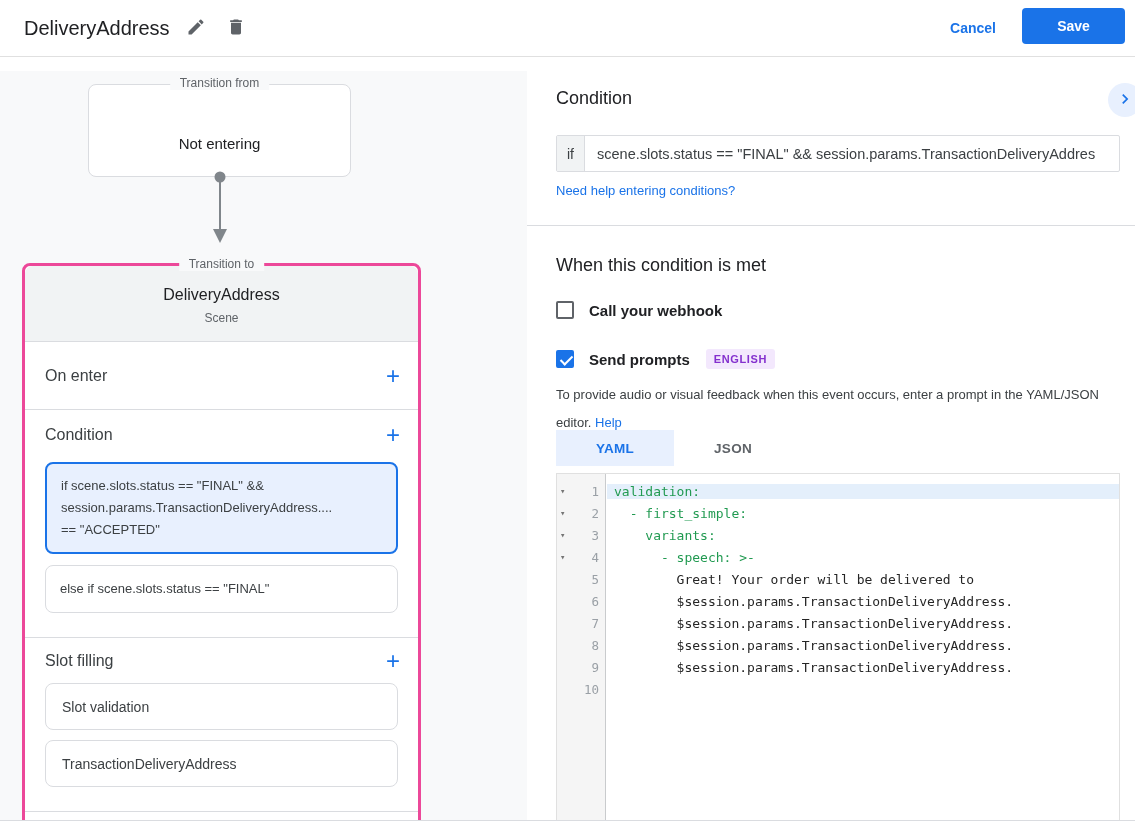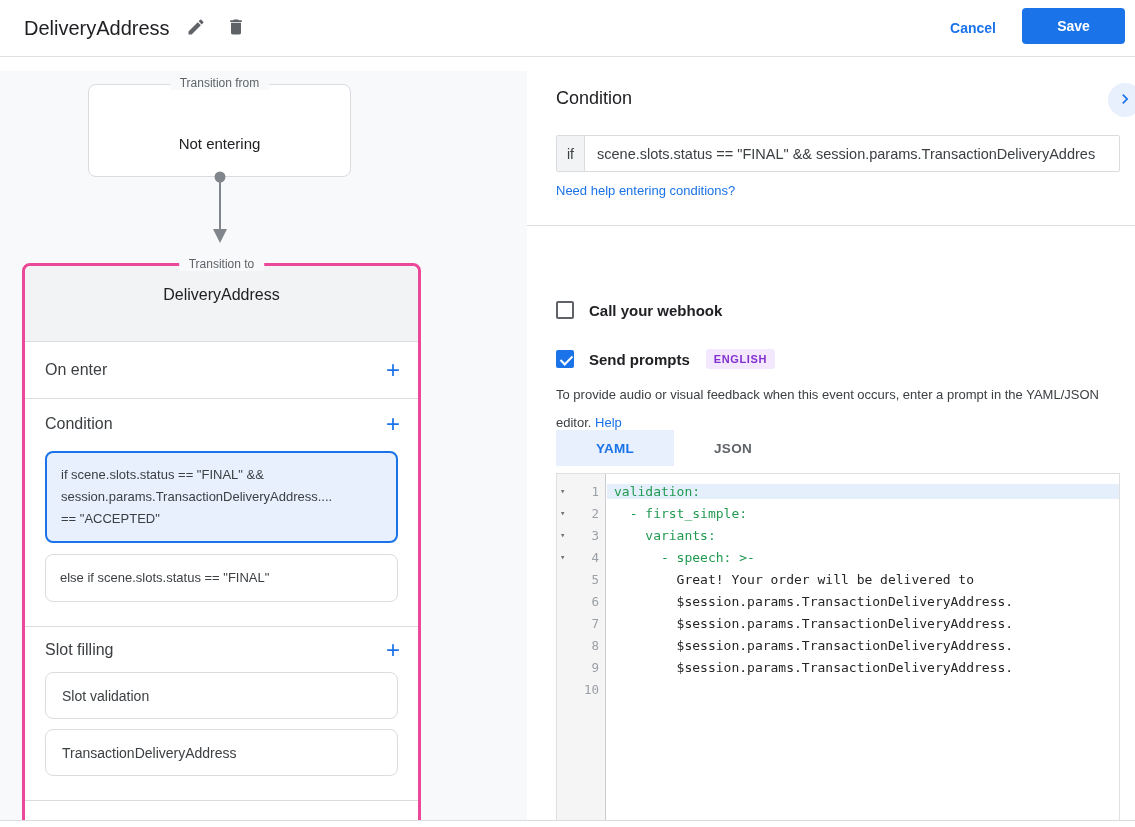--- a/index.html
+++ b/index.html
@@ -34,21 +34,21 @@
     border:3px solid #ec4899; border-radius:8px 8px 0 0; }
   #scene-head { height:76px; background:#f1f3f4; border-bottom:1px solid #dadce0;
     border-radius:8px 8px 0 0; text-align:center; padding-top:20px; }
   #scene-name { font-size:16px; color:#202124; }
   #scene-type { font-size:12px; color:#5f6368; margin-top:7px; }
   .sec-row { display:flex; align-items:center; justify-content:space-between;
     padding:0 18px 0 20px; }
   .sec-label { font-size:16px; color:#3c4043; }
   .plus-btn { border:none; background:transparent; color:#1a73e8; font-size:24px; font-weight:300;
     line-height:20px; cursor:pointer; padding:0; }
-  #row-on-enter { height:57px; border-bottom:1px solid #dadce0; }
+  #row-on-enter { height:68px; border-bottom:1px solid #dadce0; }
   #sec-condition { border-bottom:1px solid #dadce0; padding-bottom:24px; }
   #row-cond-label { height:50px; }
   .cond-card { margin:2px 20px 0 20px; border-radius:8px; font-size:13px; line-height:22px;
     color:#3c4043; padding:11px 14px; cursor:pointer; }
   .cond-card.selected { background:#e8f0fe; border:2px solid #1a73e8; }
   .cond-card.plain { background:#fff; border:1px solid #dadce0; margin-top:11px; padding:12px 14px; }
   #sec-slot { border-bottom:1px solid #dadce0; padding-bottom:24px; }
   #row-slot-label { height:45px; }
   .slot-card { margin:0 20px; height:47px; background:#fff; border:1px solid #dadce0;
     border-radius:8px; display:flex; align-items:center; padding-left:16px; font-size:14px;
@@ -146,20 +146,21 @@
     <circle cx="12" cy="6" r="5.5" fill="#80868b"></circle>
     <line x1="12" y1="6" x2="12" y2="60" stroke="#80868b" stroke-width="2"></line>
     <polygon points="5,58 19,58 12,72" fill="#80868b"></polygon>
   </svg>
 
   <div id="scene-card">
     <span class="legend">Transition to</span>
 
     <div id="scene-head">
       <div id="scene-name">DeliveryAddress</div>
+      <div id="scene-type">Scene</div>
     </div>
 
     <div class="sec-row" id="row-on-enter">
       <span class="sec-label">On enter</span>
       <button class="plus-btn">+</button>
     </div>
 
     <div id="sec-condition">
       <div class="sec-row" id="row-cond-label">
         <span class="sec-label">Condition</span>
@@ -205,20 +206,21 @@
 
   <div id="if-row">
     <div id="if-cell">if</div>
     <div id="cond-input">scene.slots.status == "FINAL" &amp;&amp; session.params.TransactionDeliveryAddres</div>
   </div>
 
   <a class="blue-link" id="help-cond-link">Need help entering conditions?</a>
 
   <div id="divider-1"></div>
 
+  <h2 class="h-title" id="when-title">When this condition is met</h2>
 
   <div class="check-row" id="webhook-row">
     <span class="cb"></span>
     <span class="cb-label">Call your webhook</span>
   </div>
 
   <div class="check-row" id="prompts-row">
     <span class="cb checked"></span>
     <span class="cb-label">Send prompts</span>
     <span id="lang-badge">ENGLISH</span>

